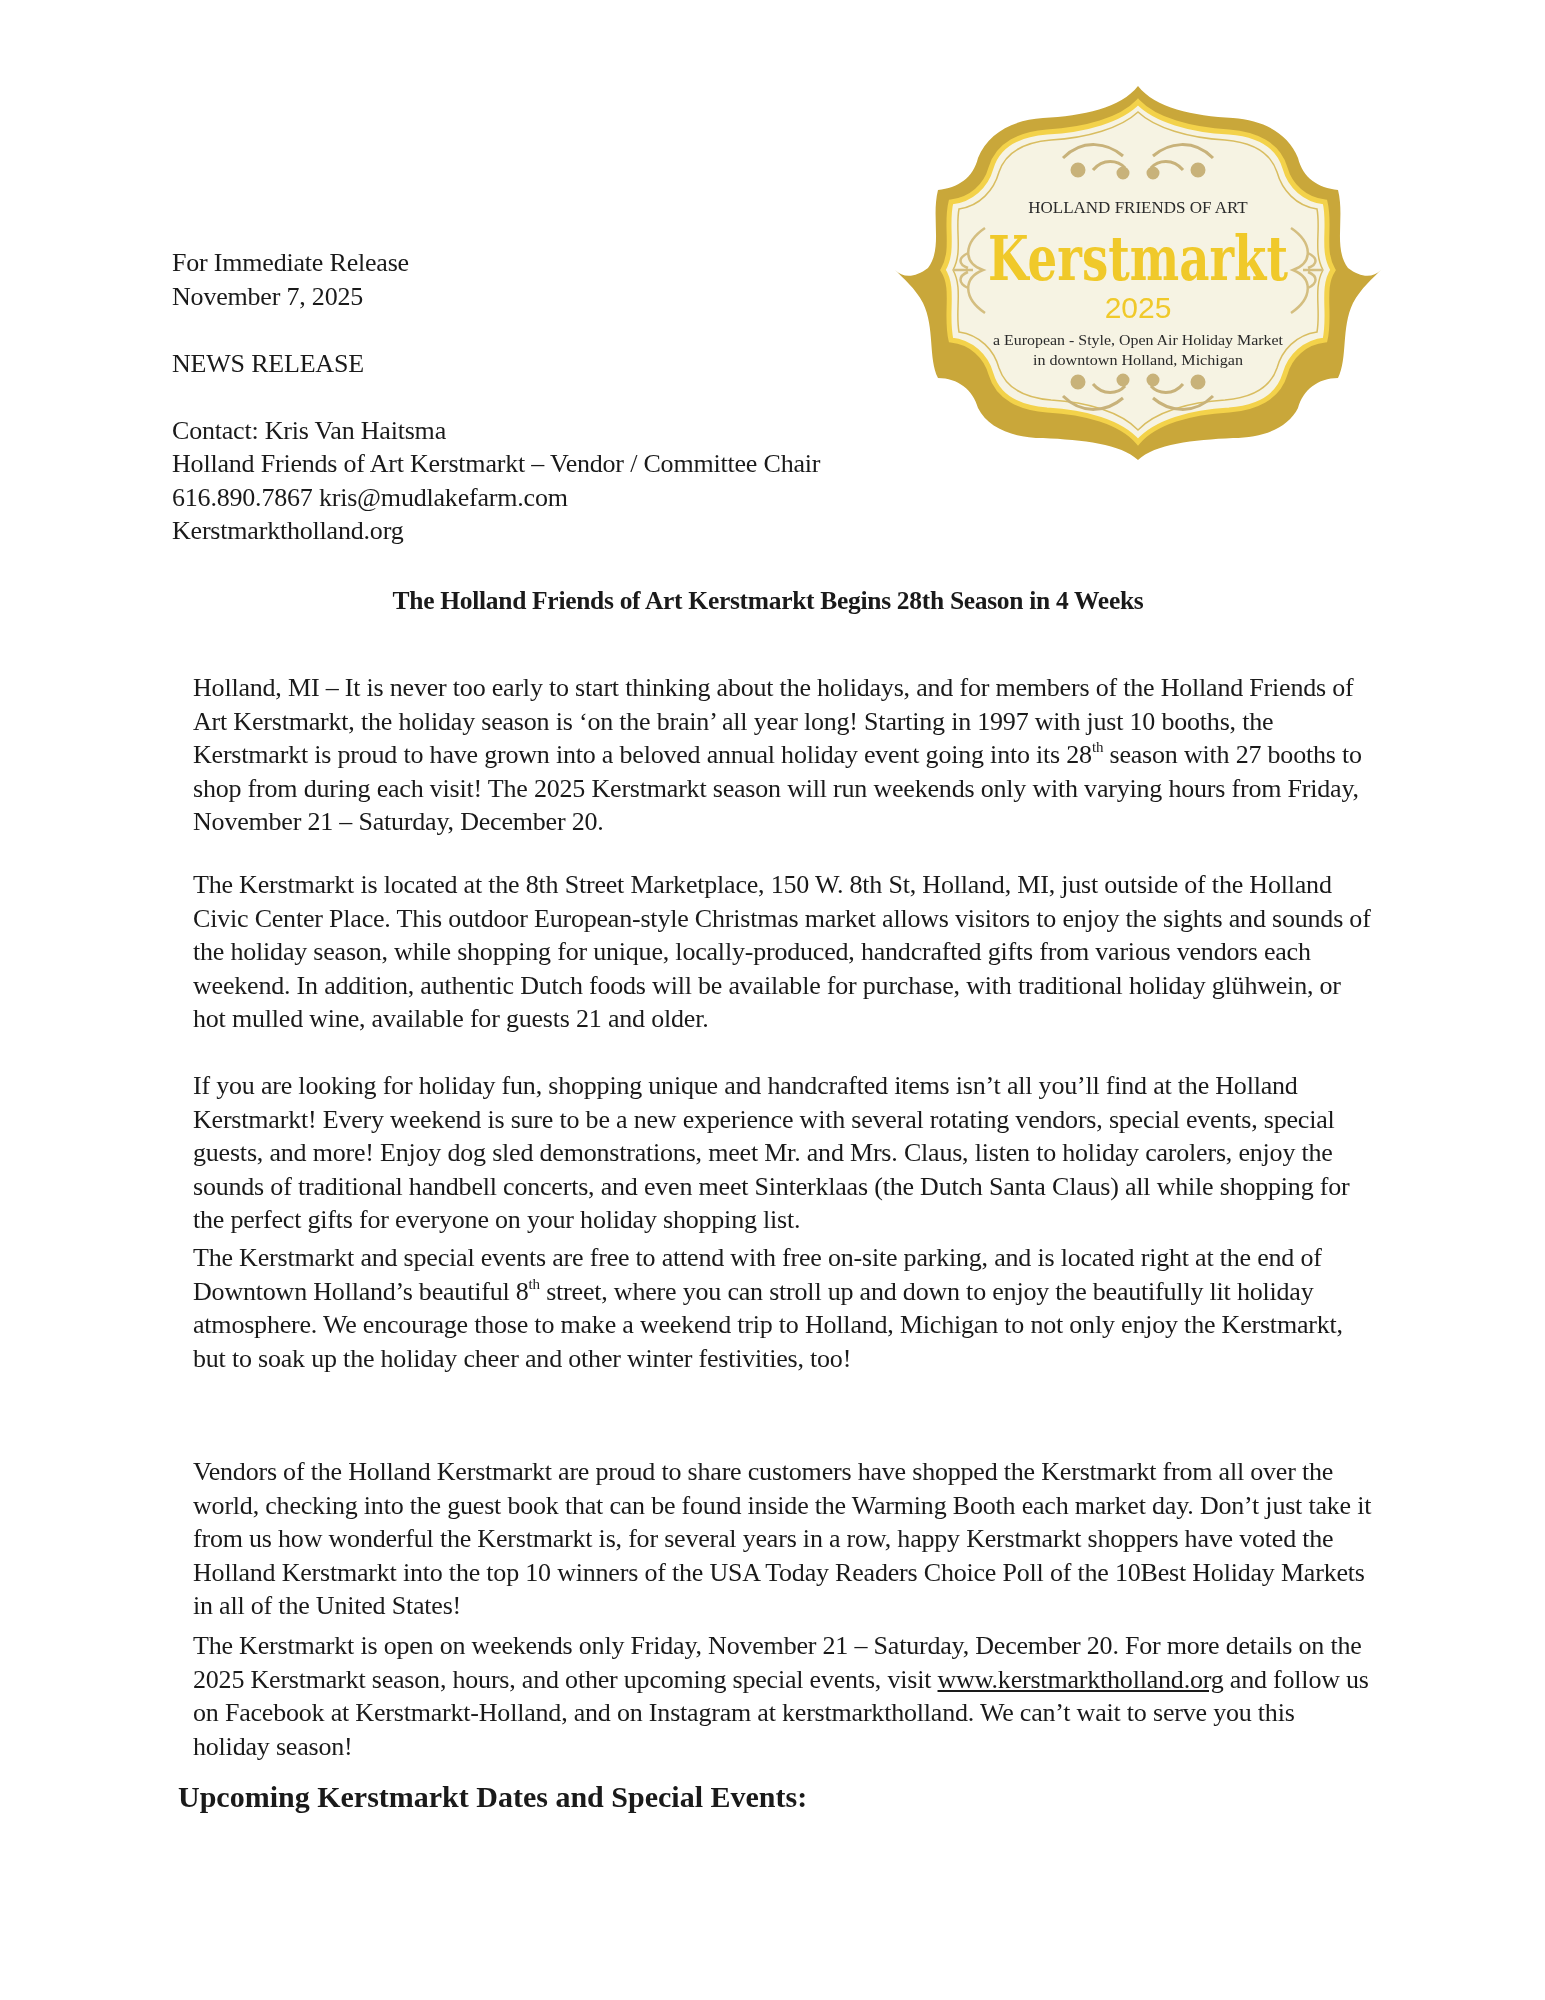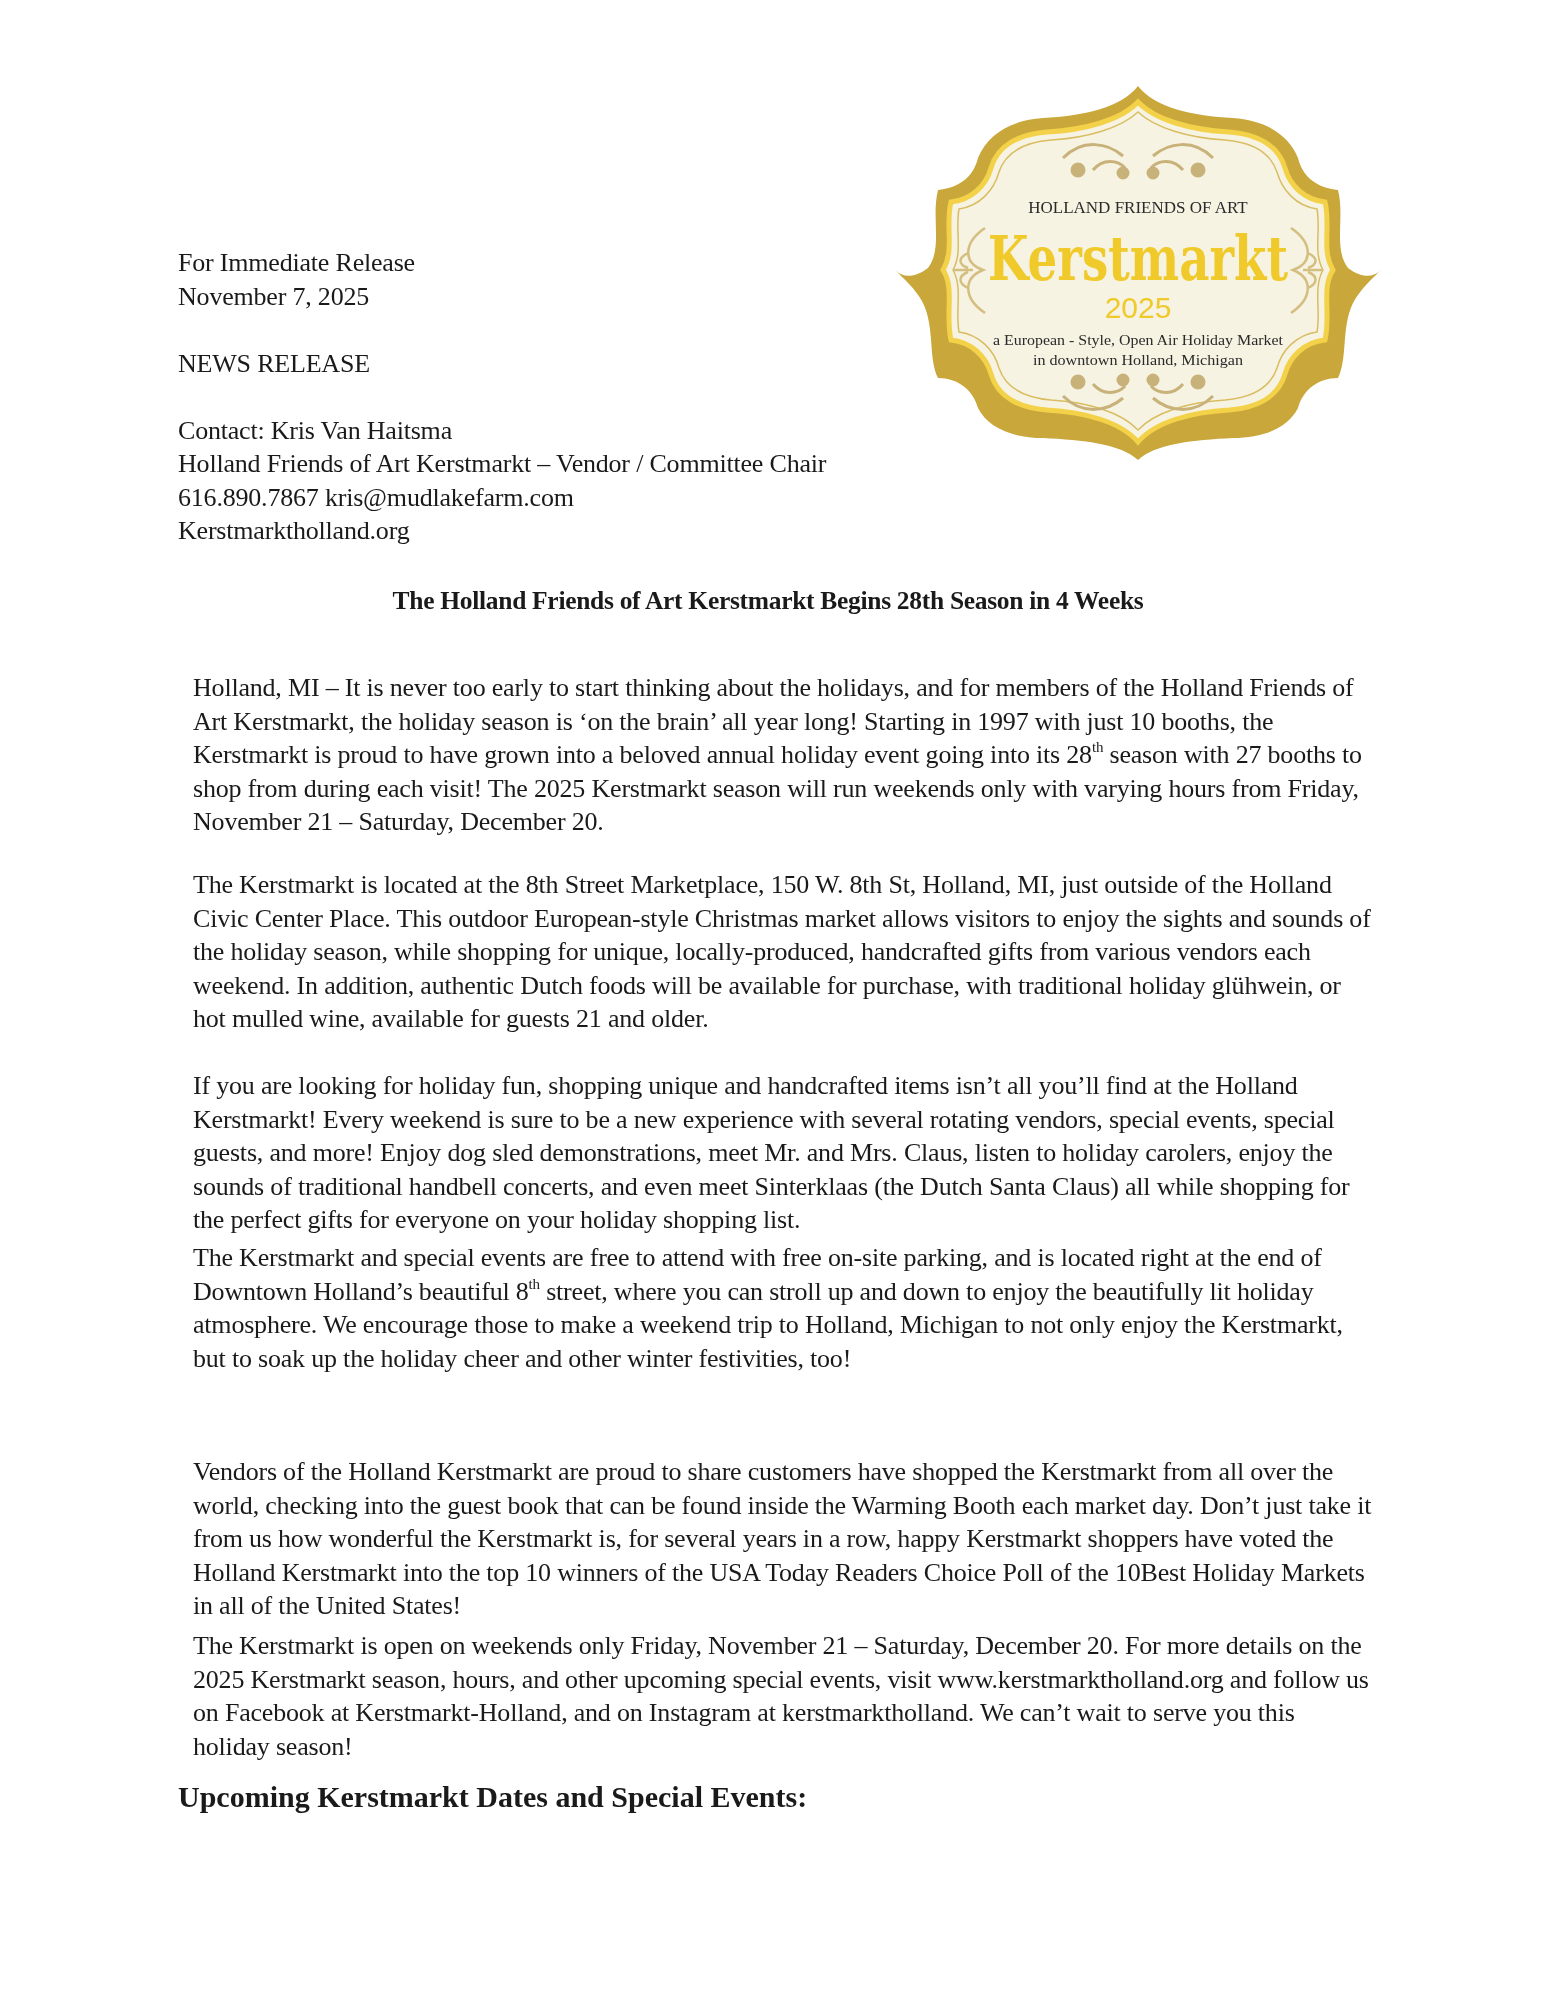--- a/index.html
+++ b/index.html
@@ -1,38 +1,38 @@
 <!DOCTYPE html>
 <html><head>
 <meta charset="utf-8">
 <style>
   html, body { margin: 0; padding: 0; background: #ffffff; }
   body {
     width: 1545px; height: 2000px; position: relative; overflow: hidden;
     font-family: "Liberation Serif", serif; color: #1a1a1a;
   }
   .txt { font-size: 26px; line-height: 33.5px; letter-spacing: -0.2px; }
-  #header-block { position: absolute; left: 178px; top: 246px; }
+  #header-block { position: absolute; left: 172px; top: 246px; }
   #header-block div { white-space: nowrap; }
   .gap { height: 33.5px; }
   #logo { position: absolute; left: 893px; top: 78px; width: 490px; height: 385px; }
   #headline {
     position: absolute; left: 178px; top: 586px; width: 1180px; text-align: center;
     font-weight: bold; font-size: 25.5px; letter-spacing: -0.3px;
   }
   .para { position: absolute; left: 178px; width: 1180px; margin: 15px; }
   #p1 { top: 656px; }
   #p2 { top: 853px; }
   #p3 { top: 1054px; }
   #p4 { top: 1226px; }
   #p5 { top: 1440px; }
   #p6 { top: 1614px; }
   #events-heading { position: absolute; left: 178px; top: 1780px; font-weight: bold; font-size: 30px; }
   sup { font-size: 15px; line-height: 0; vertical-align: 11px; }
-  a.link { color: #1a1a1a; }
+  a.link { color: #1a1a1a; text-decoration: underline; }
 </style>
 </head>
 <body>
 
 <div id="header-block" class="txt">
   <div>For Immediate Release</div>
   <div>November 7, 2025</div>
   <div class="gap"></div>
   <div>NEWS RELEASE</div>
   <div class="gap"></div>

